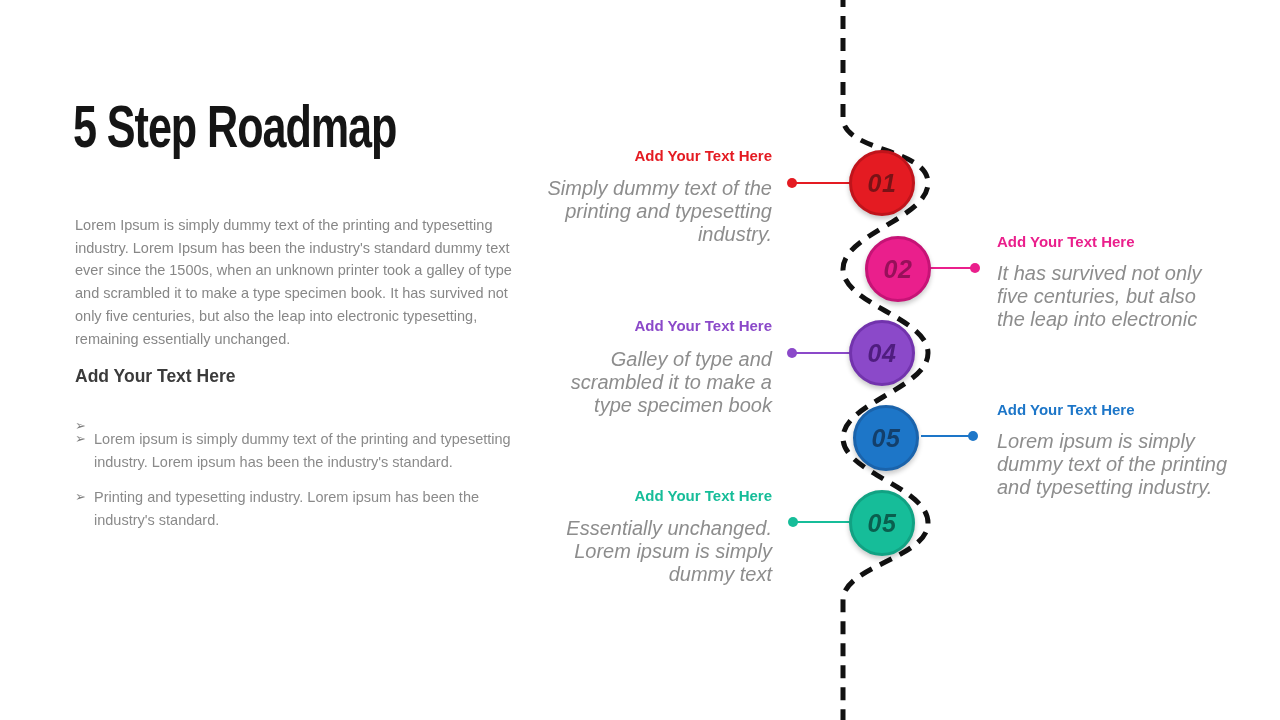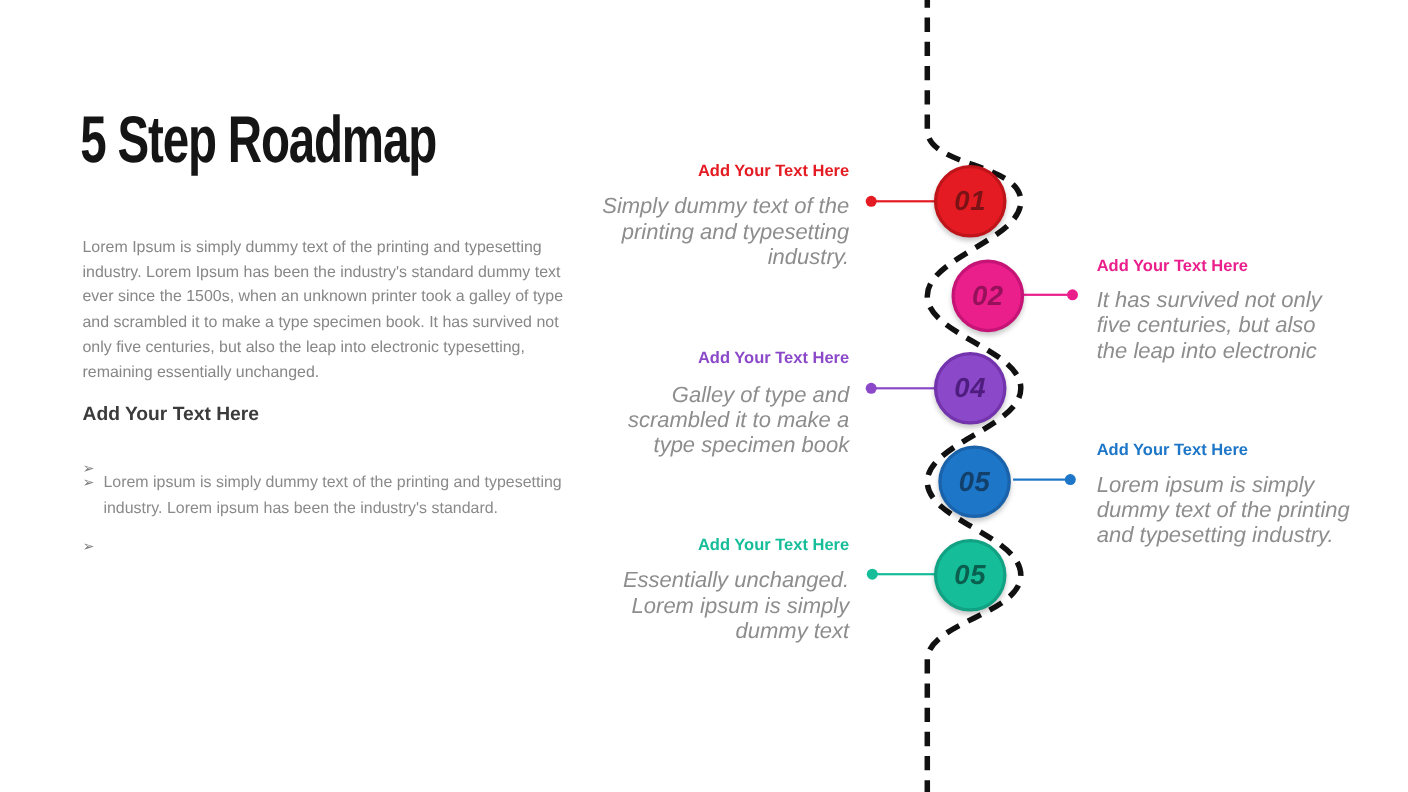--- a/index.html
+++ b/index.html
@@ -108,20 +108,21 @@
   <ul class="bullets">
     <li>
       <span class="marker">➢</span>
     </li>
     <li>
       <span class="marker">➢</span>
       <span>Lorem ipsum is simply dummy text of the printing and typesetting industry. Lorem ipsum has been the industry's standard.</span>
     </li>
     <li>
       <span class="marker">➢</span>
+      <span>Printing and typesetting industry. Lorem ipsum has been the industry's standard.</span>
     </li>
   </ul>
 
   <svg class="road-svg" viewBox="0 0 1280 720">
     <path d="M 843 -6 L 843 118
              C 843 152 928 148 928 183
              C 928 218 843 234 843 269
              C 843 304 928 318 928 353
              C 928 388 843 403 843 438
              C 843 473 928 487 928 523

